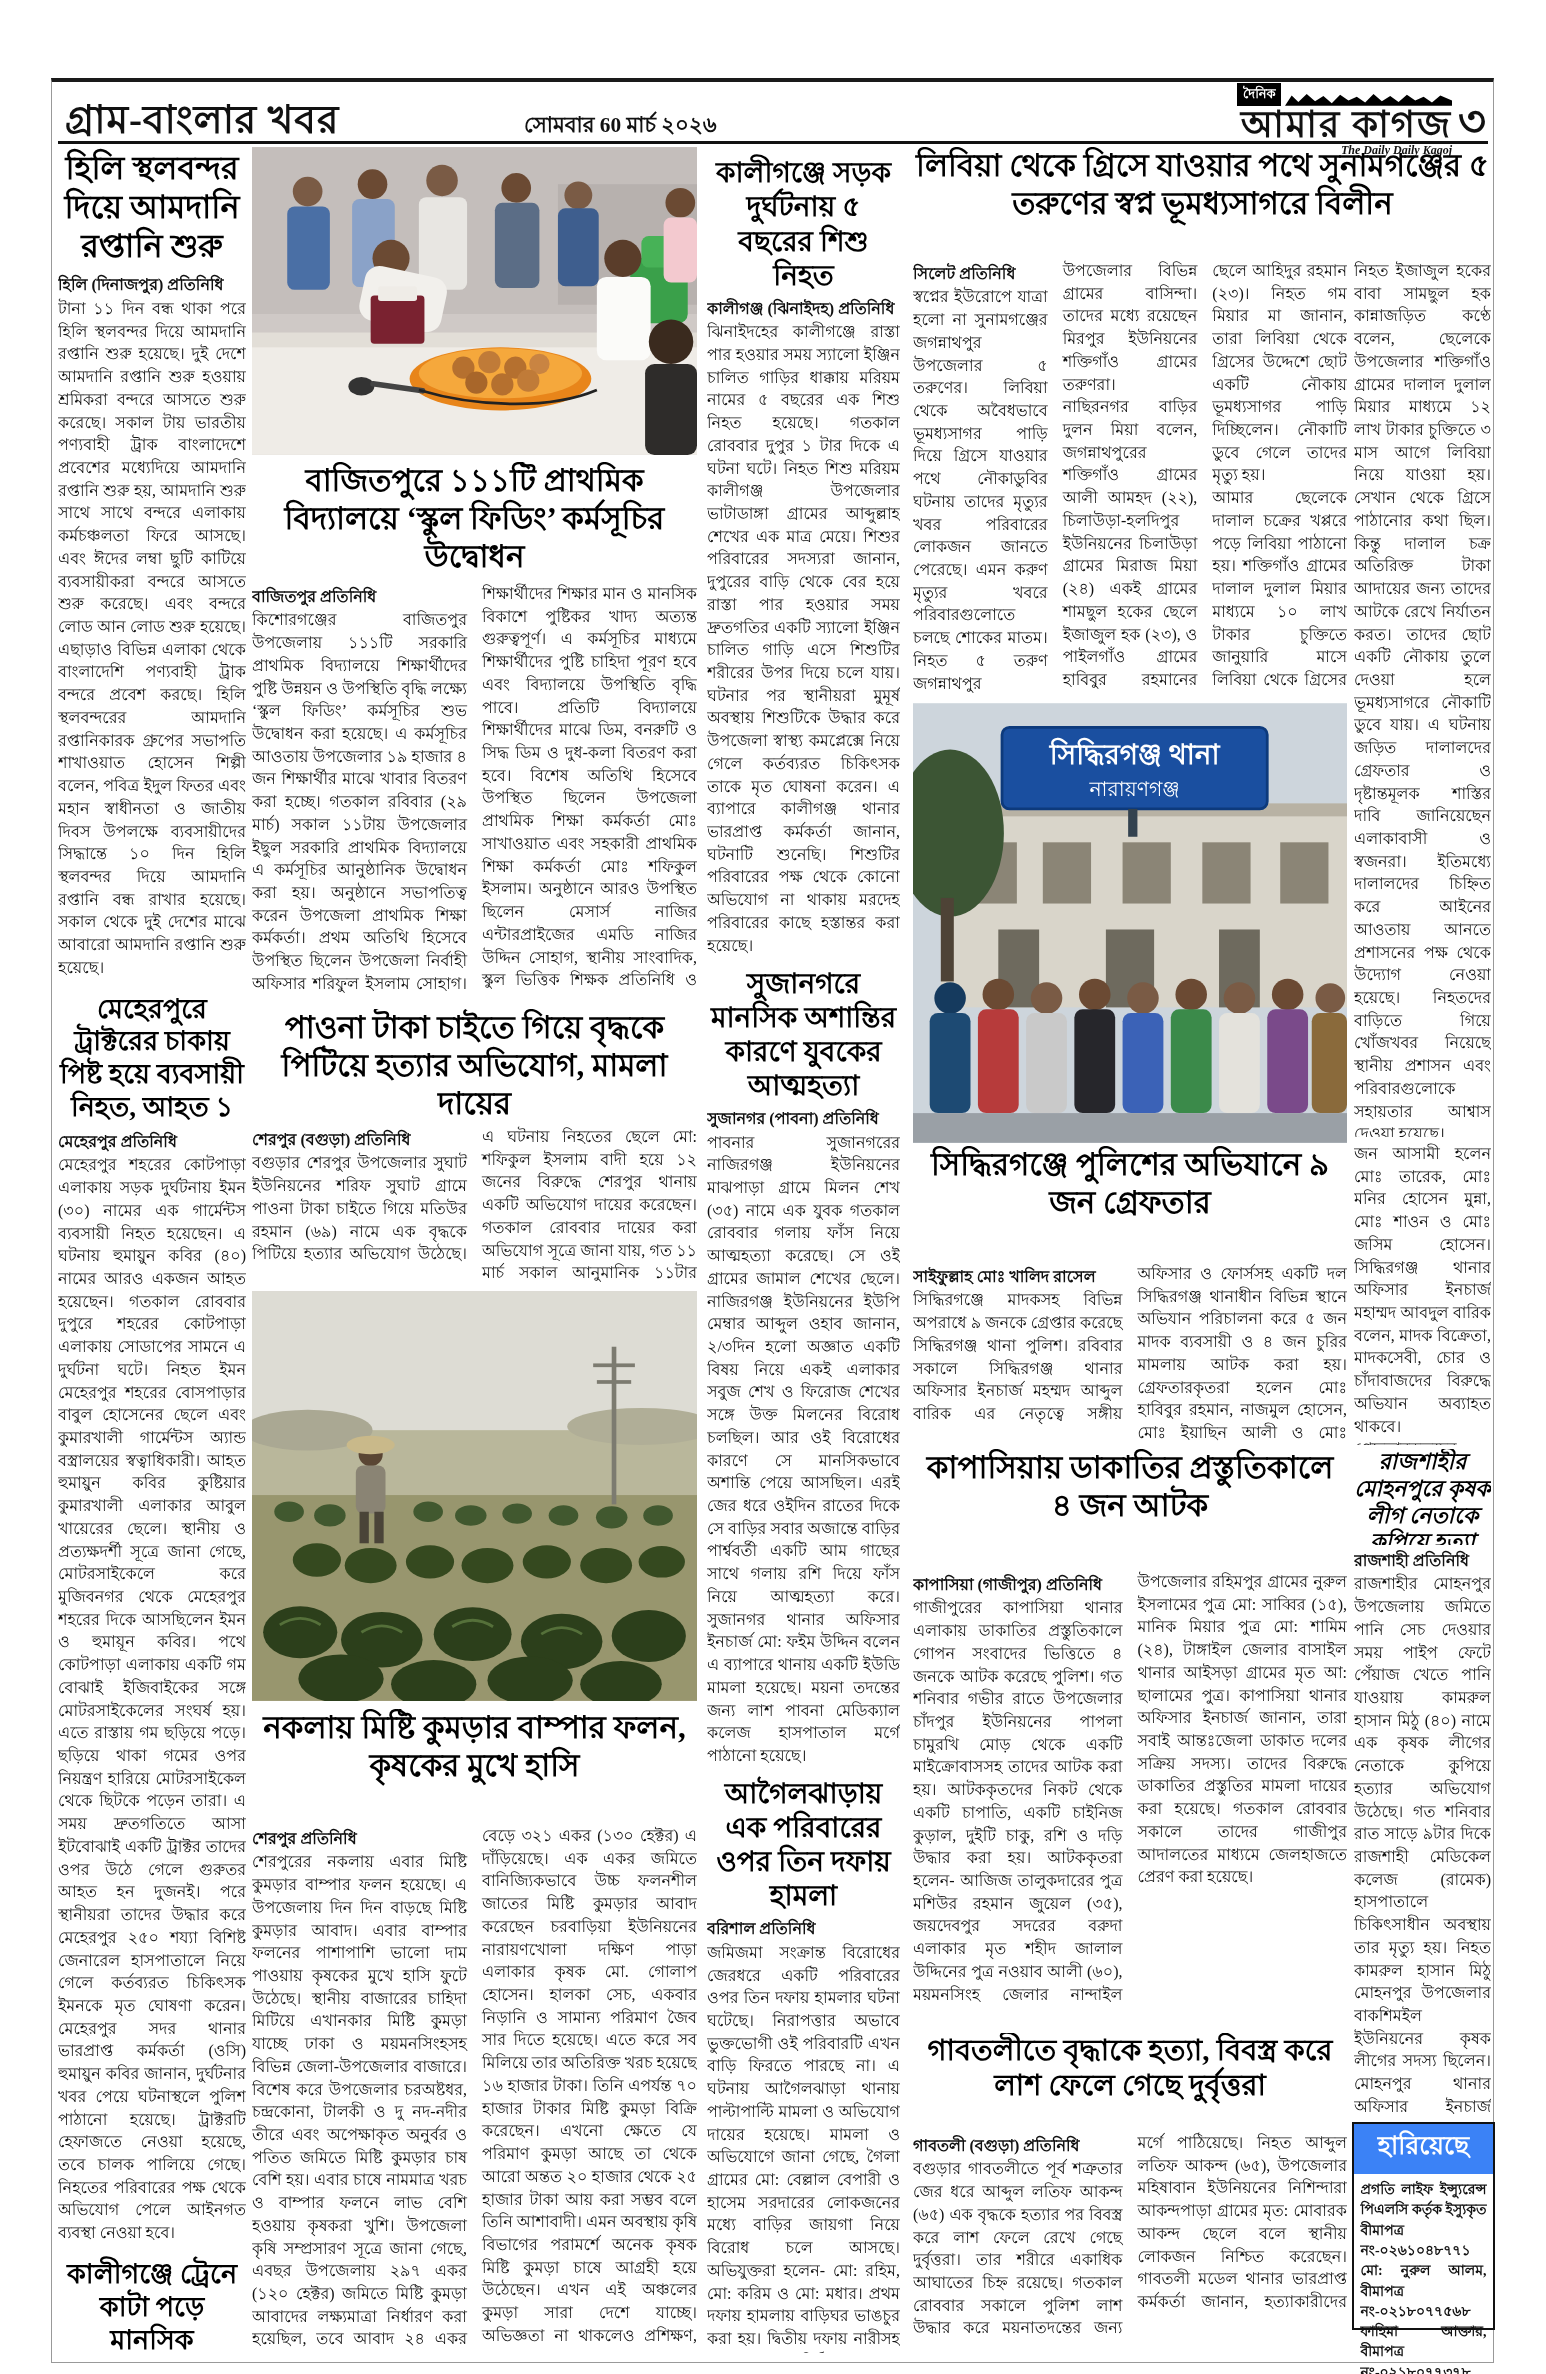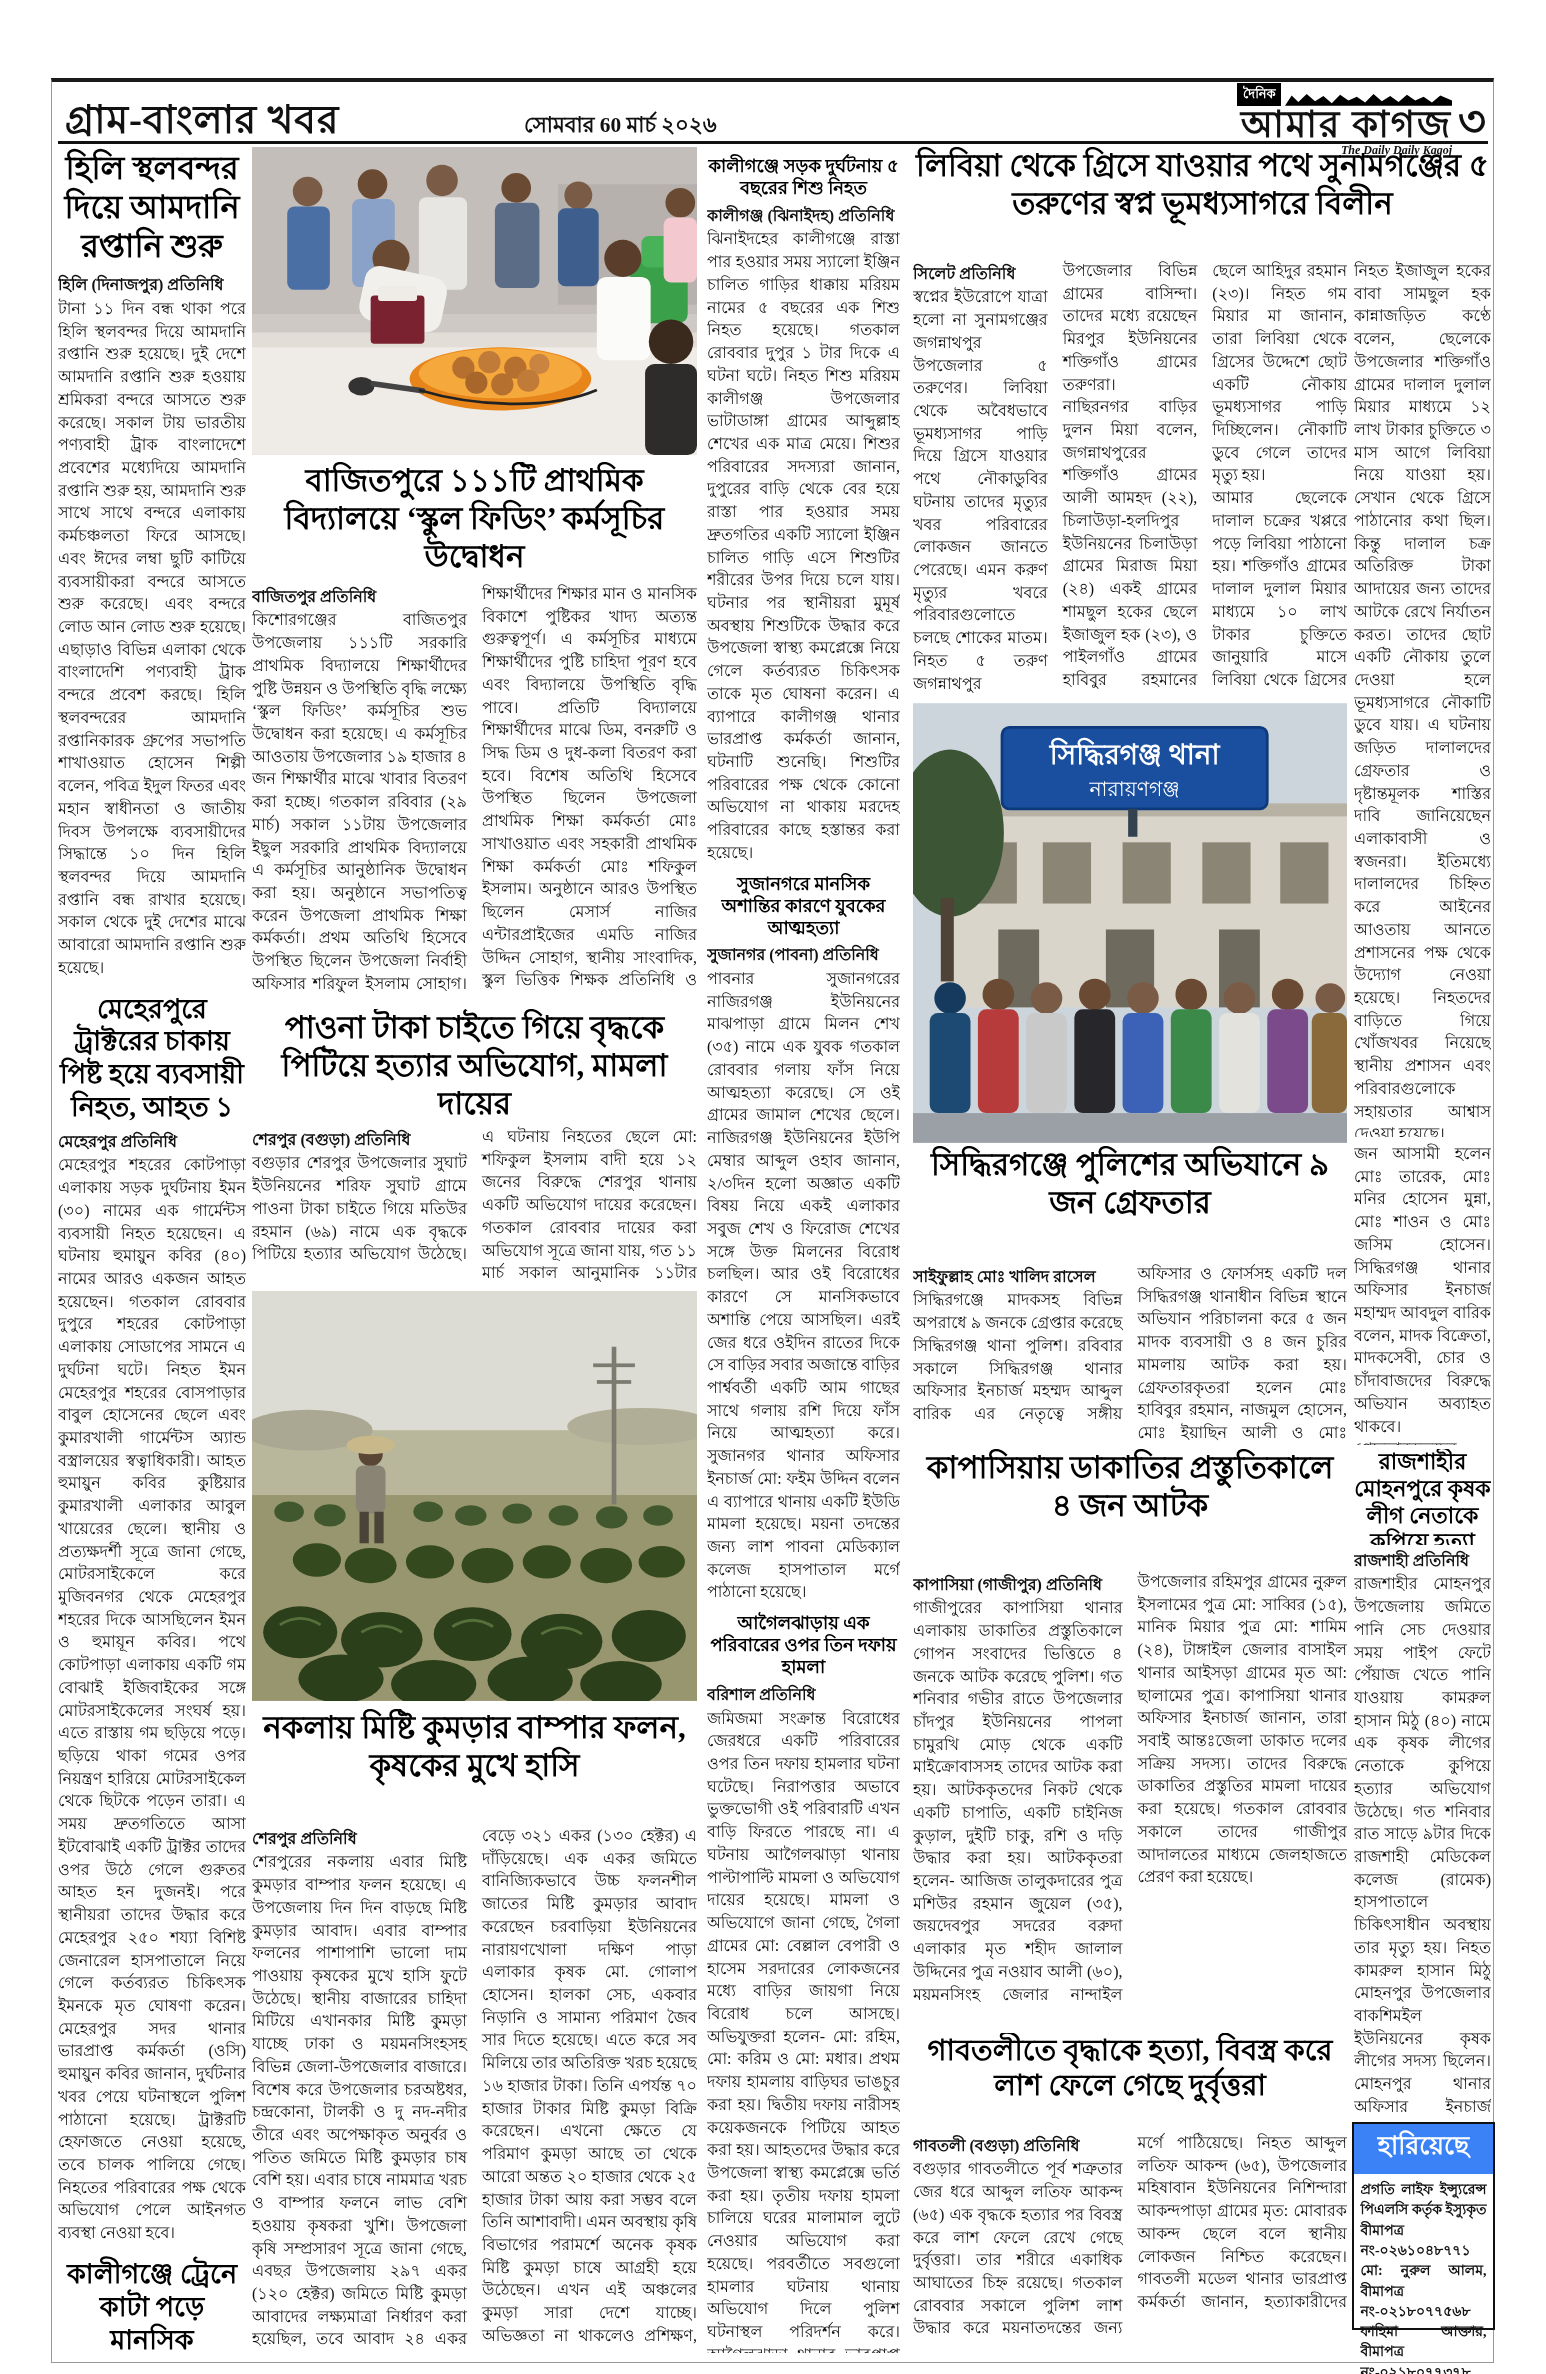--- a/index.html
+++ b/index.html
@@ -23,24 +23,24 @@
   
   .headline{font-weight:900;text-align:center;line-height:1.22;color:#000;}
   .byline{font-weight:800;font-size:16px;line-height:1.3;margin:3.7px 0 1.9px 0;}
   .bodytext{font-size:16px;line-height:1.42;text-align:justify;word-break:break-word;}
   .flowcol{position:absolute;overflow:hidden;}
   .block{position:absolute;overflow:hidden;}
   .cols2{column-count:2;column-gap:15px;column-fill:auto;height:100%;}
   .cols3{column-count:3;column-gap:15px;column-fill:auto;height:100%;}
   .h-col1-a{font-size:32px;margin:1.9px 0 9.3px 0;}
   .h-col1-b{font-size:27px;margin:13px 0 7.4px 0;}
-  .h-col4{font-size:18px;margin:9.3px 0 5.6px 0;}
+  .h-col4{font-size:28px;margin:9.3px 0 5.6px 0;}
   .h-mid{font-size:31px;}
   .h-right{font-size:31px;}
-  .h-right-sm{font-size:22px;}
+  .h-right-sm{font-size:22px;font-style:italic;}
   .h-gab{font-size:29px;}
   .lostbox{position:absolute;border:2.8px solid #111;background:#fff;}
   .lost-title{background:#3b82f6;color:#fff;font-size:25px;font-weight:900;text-align:center;padding:1.9px 0 5.6px 0;}
   .lost-body{font-size:14px;line-height:1.45;text-align:justify;padding:5.6px 6.5px;font-weight:600;}
   svg{display:block;}
 </style>
 </head>
 <body>
 
 <div class="page">

